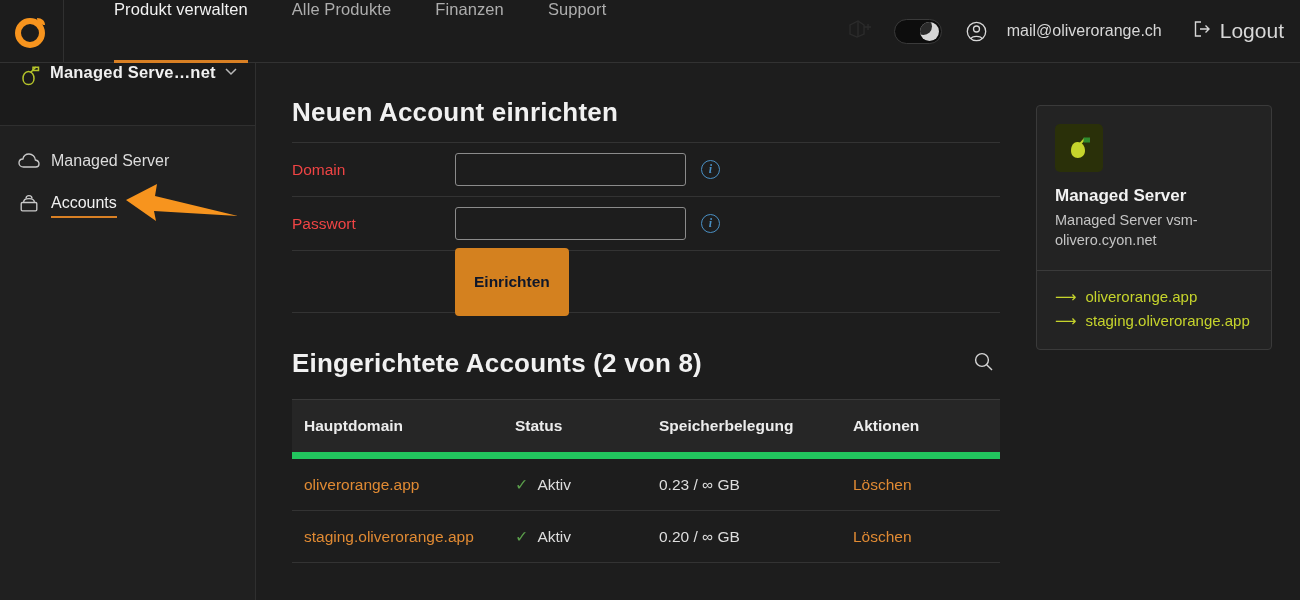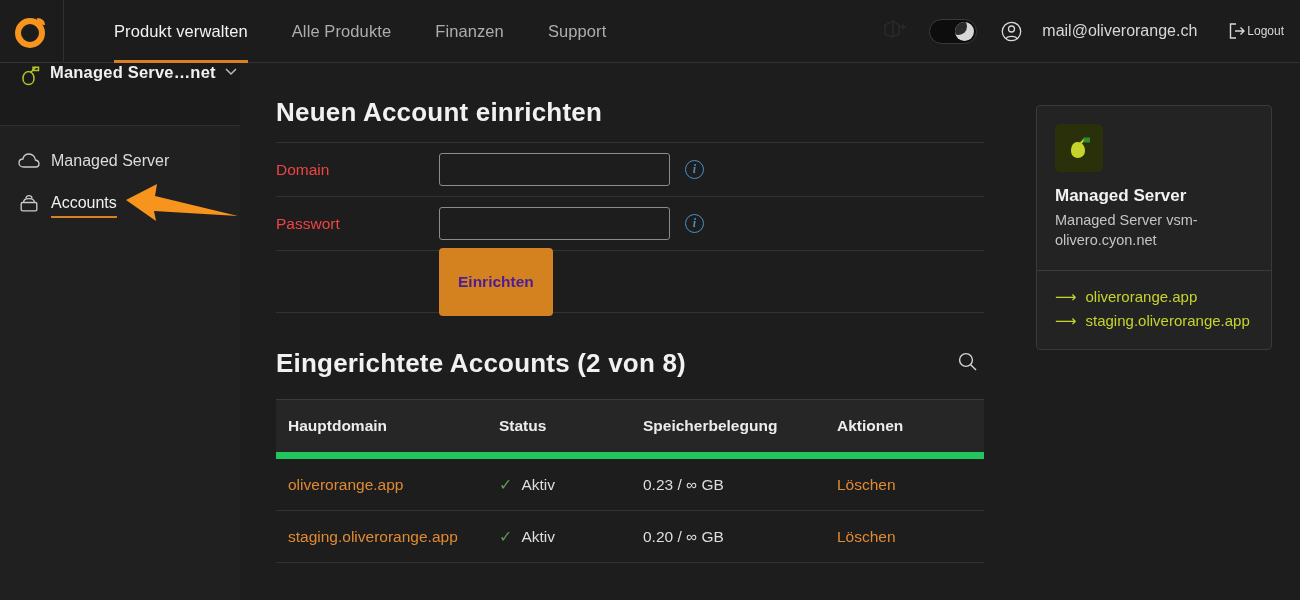--- a/index.html
+++ b/index.html
@@ -19,21 +19,21 @@
     display: flex; align-items: center;
   }
   .logo-cell {
     width: 64px; height: 63px;
     display: flex; align-items: center; justify-content: center;
     border-right: 1px solid #303030;
   }
   .logo-mark { position: relative; width: 34px; height: 34px; }
   .nav { display: flex; align-items: center; height: 63px; margin-left: 28px; }
   .nav-item {
-    position: relative; height: 63px; display: flex; align-items: center;
+    position: relative; height: 63px; display: flex; 
     padding: 0 22px; color: #adadad; font-size: 16.5px; letter-spacing: .1px;
     cursor: pointer;
   }
   .nav-item.active { color: #f2f2f2; }
   .nav-item.active::after {
     content: ""; position: absolute; left: 22px; right: 22px; bottom: 0;
     height: 3px; background: #d98024;
   }
   .top-right {
     margin-left: auto; display: flex; align-items: center; gap: 0; padding-right: 16px;
@@ -46,21 +46,21 @@
   .toggle .knob {
     position: absolute; right: 2px; top: 2px; width: 19px; height: 19px;
     border-radius: 50%; background: #d7d7d7; overflow: hidden;
   }
   .toggle .knob::after {
     content: ""; position: absolute; left: -5px; top: -4px;
     width: 17px; height: 17px; border-radius: 50%; background: #2a2a2a;
   }
   .user { display: flex; align-items: center; gap: 20px; color: #d8d8d8; font-size: 16px;
           cursor: pointer; margin-right: 30px; }
-  .logout { display: flex; align-items: center; color: #d8d8d8; font-size: 12px;
+  .logout { display: flex; gap: 8px; color: #d8d8d8; font-size: 21px;
             cursor: pointer; }
 
   
   .sidebar {
     position: absolute; top: 63px; left: 0; width: 256px; height: 537px;
     background: #202020; border-right: 1px solid #2f2f2f;
   }
   .sidebar-head {
     height: 63px; display: flex; align-items: flex-start; padding: 0 16px;
     background: #1b1b1b; border-bottom: 1px solid #2f2f2f; cursor: pointer;
@@ -78,21 +78,21 @@
                     justify-content: center; margin-right: 9px; color: #c9c9c9; }
   .side-item .lbl { color: #dcdcdc; font-size: 16px; position: relative; }
   .side-item.active .lbl { color: #f0f0f0; }
   .side-item.active .lbl::after {
     content: ""; position: absolute; left: 0; right: 0; bottom: -6px;
     height: 2px; background: #d98024;
   }
 
   
   .main {
-    position: absolute; top: 63px; left: 240px; width: 1044px; height: 537px;
+    position: absolute; top: 63px; left: 256px; width: 1044px; height: 537px;
     background: #1d1d1d; padding: 34px 36px 0 36px;
   }
   .panel { width: 708px; }
   .panel h1 {
     color: #f1f1f1; font-size: 26px; font-weight: bold; letter-spacing: .2px;
     padding-bottom: 14px; margin-bottom: 0;
   }
   .form-row {
     display: flex; align-items: center; height: 54px;
     border-top: 1px solid #333333;
@@ -107,21 +107,21 @@
     width: 19px; height: 19px; border-radius: 50%; border: 1.6px solid #4a90c4;
     color: #4a90c4; font-size: 12px; font-style: italic; font-weight: bold;
     display: flex; align-items: center; justify-content: center;
     margin-left: 15px; cursor: pointer; font-family: "Liberation Serif", serif;
   }
   .form-actions {
     display: flex; align-items: center; height: 63px;
     border-top: 1px solid #333333; border-bottom: 1px solid #333333; padding-left: 163px;
   }
   .btn-primary {
-    background: #d4811f; color: #4c1d95; border: none; border-radius: 4px;
+    background: #d4811f; color: #0f172a; border: none; border-radius: 4px;
     font-size: 15.5px; font-weight: bold; padding: 25px 19px; cursor: pointer;
     font-family: "Liberation Sans", sans-serif;
   }
 
   .table-head-row {
     display: flex; align-items: center; justify-content: space-between;
     padding-top: 32px; padding-bottom: 18px;
   }
   .table-head-row h2 {
     color: #f1f1f1; font-size: 26px; font-weight: bold; letter-spacing: .2px;

